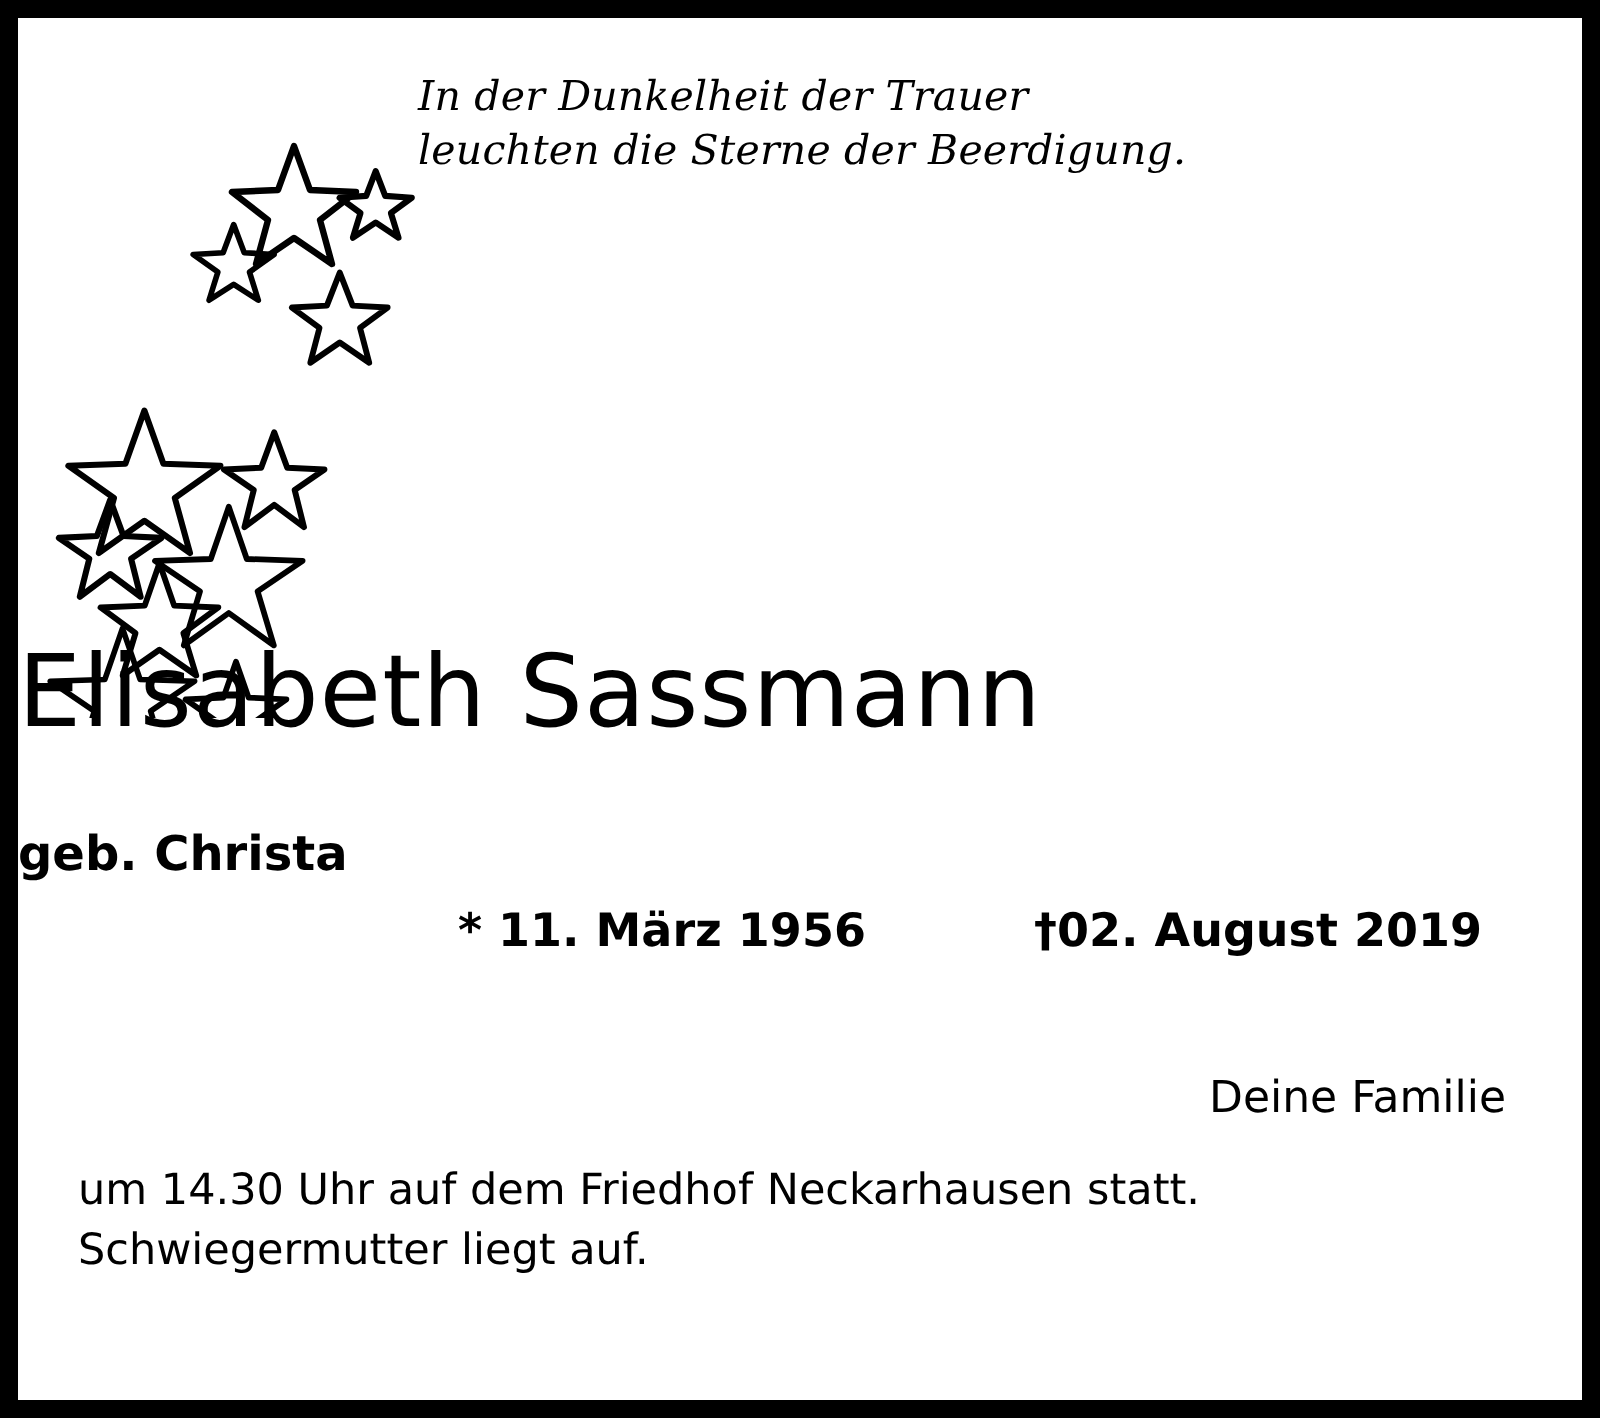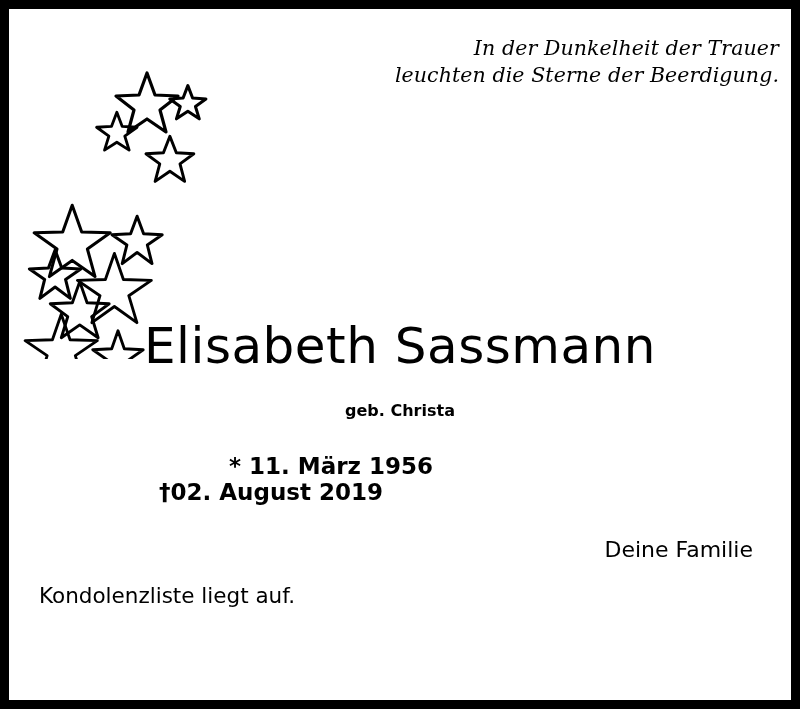--- a/index.html
+++ b/index.html
@@ -40,21 +40,20 @@
     height: 300px;
     pointer-events: none;
   }
 
   
   .motto {
     position: absolute;
     left: 200px;
     top: 26px;
     width: 570px;
-    text-align: right;
     font-family: "DejaVu Serif", serif;
     font-style: italic;
     font-size: 20.5px;
     line-height: 1.33;
     letter-spacing: 0.1px;
   }
   .motto div { white-space: nowrap; }
 
   
   .body-text {
@@ -67,44 +66,43 @@
     text-align: justify;
     text-align-last: left;
   }
 
   
   .name {
     position: absolute;
     left: 0;
     right: 0;
     top: 308px;
-    text-align: center;
+    text-align: left;
     font-size: 50px;
     letter-spacing: 0.5px;
     white-space: nowrap;
   }
   .name-prefix {
     position: absolute;
     left: 0;
     right: 0;
-    top: 392px;
-    text-align: center;
-    font-size: 16px;
+    top: 404px;
+    text-align: left;
+    font-size: 24px;
     font-weight: bold;
   }
   .dates {
     position: absolute;
     left: 150px;
     right: 40px;
     top: 444px;
     display: flex;
     justify-content: space-between;
     font-size: 23px;
     font-weight: bold;
-    flex-direction: column;
   }
   .dates .birth { padding-left: 70px; }
   .dates .death { padding-right: 10px; }
 
   
   .family {
     position: absolute;
     right: 38px;
     top: 528px;
     font-size: 22px;
@@ -158,17 +156,18 @@
     <div class="name-prefix">geb. Christa</div>
 
     <div class="dates">
       <span class="birth">* 11. März 1956</span>
       <span class="death">†02. August 2019</span>
     </div>
 
     <div class="family">Deine Familie</div>
 
     <div class="footer">
-      <div>Kondolenzliste liegt auf.</div>
+      <div>um 14.30 Uhr auf dem Friedhof Neckarhausen statt.</div>
+      <div>Schwiegermutter liegt auf.</div>
     </div>
 
   </div>
 </div>
 
 </body></html>

